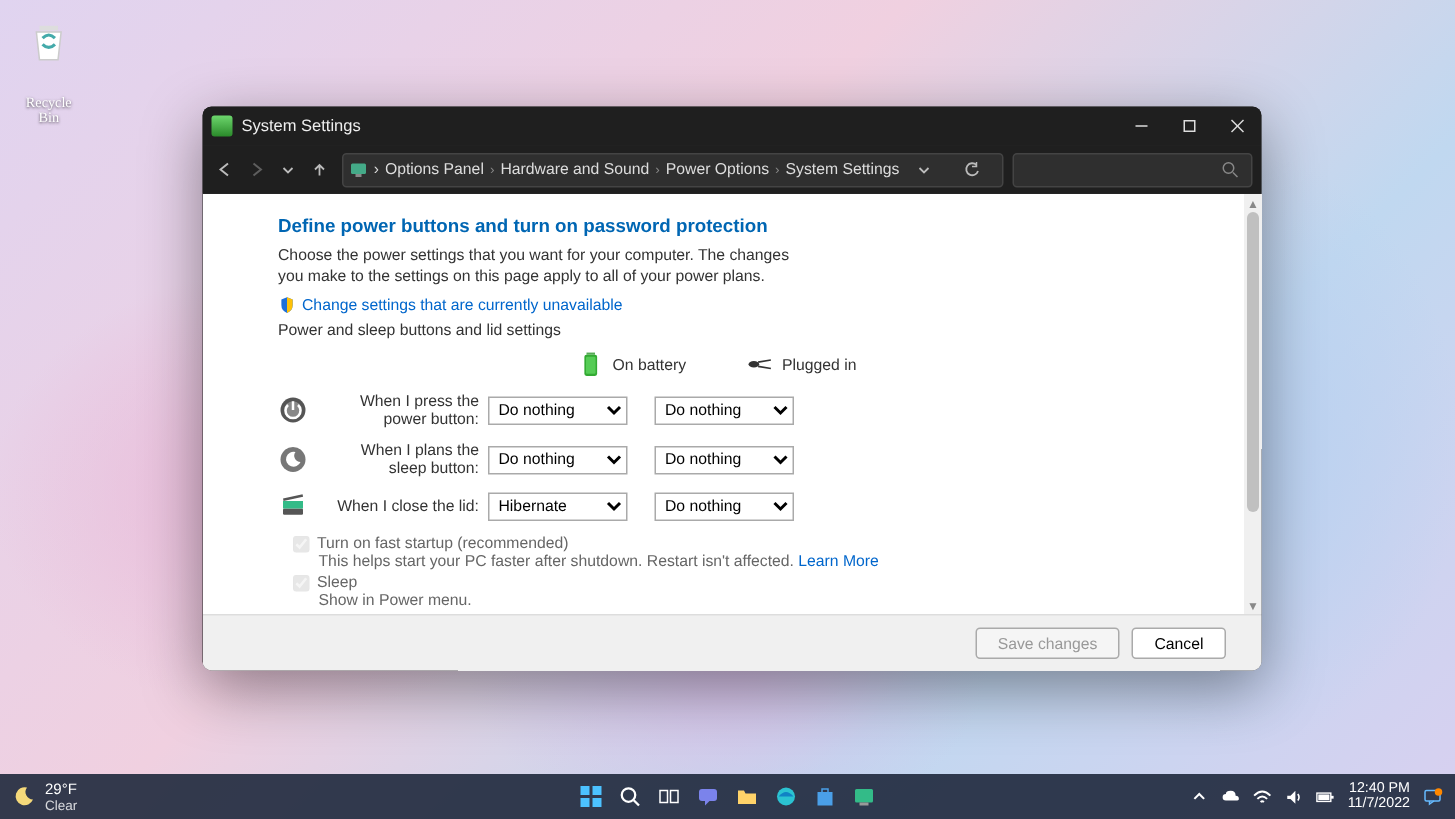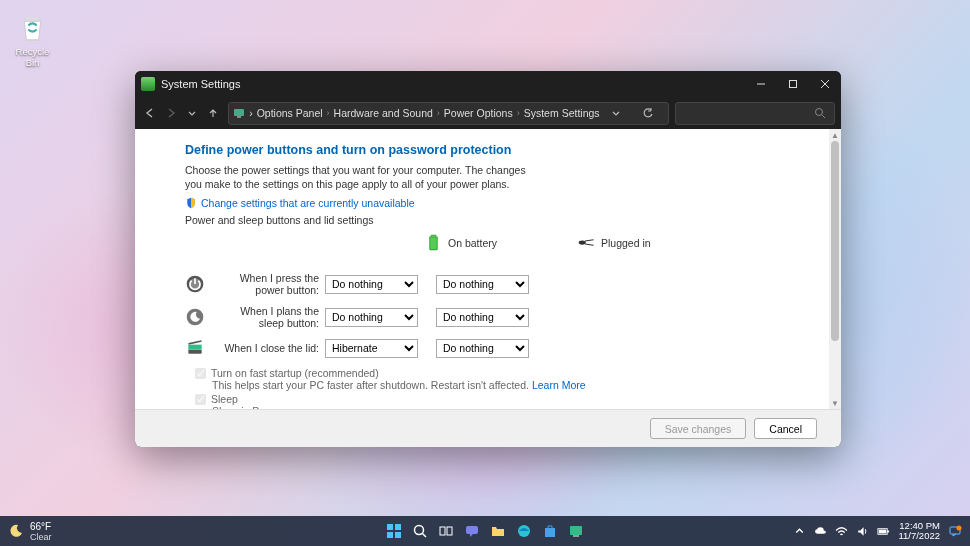--- a/index.html
+++ b/index.html
@@ -1,20 +1,20 @@
 <!DOCTYPE html>
 <html><head>
 <meta charset="utf-8">
 <style>
 * { margin: 0; padding: 0; box-sizing: border-box; font-family: "Segoe UI", Arial, sans-serif; }
 body { width: 970px; height: 546px; overflow: hidden; position: relative; background: linear-gradient(135deg, #d4c5f0 0%, #f0c8d8 30%, #c8e0f5 60%, #d0d8f0 100%); }
 .wallpaper { position: absolute; inset: 0; background: radial-gradient(ellipse 400px 300px at 20% 60%, #e8b8d8 0%, transparent 50%), radial-gradient(ellipse 300px 400px at 85% 55%, #b8d0f0 0%, transparent 50%), radial-gradient(ellipse 350px 250px at 50% 80%, #d8c0e8 0%, transparent 50%), linear-gradient(135deg, #e0d4f0 0%, #f0d0e0 40%, #c0d8f0 70%, #d8d0f0 100%); }
 .desktop-icon { position: absolute; top: 8px; left: 10px; width: 45px; text-align: center; }
 .desktop-icon .icon-box { width: 38px; height: 38px; margin: 0 auto; display: flex; align-items: center; justify-content: center; }
-.desktop-icon .label { font-size: 9.5px; color: #fff; text-shadow: 0 1px 2px rgba(0,0,0,.7); margin-top: 0; }
+.desktop-icon .label { font-size: 9.5px; color: #fff; text-shadow: 0 1px 2px rgba(0,0,0,.7); margin-top: 18px; font-family: Liberation Serif, serif; }
 .recycle-svg { width: 33px; height: 33px; }
 
 .window { position: absolute; left: 135px; top: 71px; width: 706px; height: 376px; background: #2b2b2b; border-radius: 6px; box-shadow: 0 12px 40px rgba(0,0,0,.4); overflow: hidden; display: flex; flex-direction: column; }
 .titlebar { height: 26px; background: #1f1f1f; display: flex; align-items: center; color: #eee; font-size: 11px; }
 .titlebar .app-icon { width: 14px; height: 14px; margin: 0 6px; display: inline-block; background: linear-gradient(#6dd66d, #2a8a2a); border-radius: 2px; }
 .titlebar .title { flex: 1; }
 .win-controls { display: flex; }
 .win-controls .wc { width: 32px; height: 26px; display: flex; align-items: center; justify-content: center; color: #ddd; cursor: pointer; }
 
 .navbar { height: 32px; background: #1f1f1f; display: flex; align-items: center; padding: 0 6px; gap: 2px; }
@@ -27,21 +27,21 @@
 .searchbar { width: 200px; height: 23px; background: #2f2f2f; border: 1px solid #444; border-radius: 3px; display: flex; align-items: center; justify-content: flex-end; padding: 0 8px; color: #888; }
 
 .content { flex: 1; background: #fff; overflow-y: auto; position: relative; }
 .content-inner { padding: 14px 0 14px 50px; max-width: 650px; }
 .page-title { color: #0066b3; font-size: 12.5px; font-weight: 600; margin-bottom: 6px; }
 .page-desc { font-size: 10.5px; color: #333; margin-bottom: 6px; line-height: 1.35; max-width: 355px; }
 .shield-link { font-size: 10.5px; color: #0066cc; display: flex; align-items: center; gap: 4px; margin-bottom: 5px; cursor: pointer; }
 .shield-ico { width: 12px; height: 12px; display: inline-block; }
 
 .section-label { font-size: 10.5px; color: #333; margin-bottom: 8px; }
-.cols-header { display: flex; margin-bottom: 21px; margin-top: 4px; gap: 40px; }
+.cols-header { display: flex; margin-bottom: 10px; margin-top: 4px; }
 .cols-header .spacer { width: 200px; }
 .cols-header .col { width: 95px; font-size: 10.5px; color: #333; display: flex; align-items: center; gap: 6px; }
 .cols-header .col + .col { margin-left: 18px; text-align: right; }
 .battery-ico, .plug-ico { width: 17px; height: 17px; }
 
 .setting-row { display: flex; align-items: center; margin-bottom: 9px; }
 .setting-row .ico-cell { width: 30px; display: flex; justify-content: flex-start; }
 .setting-row .ico-cell .rico { width: 20px; height: 20px; }
 .setting-row .row-label { width: 110px; font-size: 10.5px; color: #333; text-align: right; padding-right: 6px; }
 .setting-row select { width: 93px; height: 19px; font-size: 10.5px; border: 1px solid #aaa; background: #fff; padding: 0 2px; outline: none; }
@@ -280,21 +280,21 @@
     </div>
   </div>
 </div>
 
 <div class="taskbar">
   <div class="weather">
     <svg class="moon" viewBox="0 0 16 16">
         <path d="M10 2 A6 6 0 1 0 14 10 A5 5 0 0 1 10 2" fill="#f5d97a"></path>
       </svg>
     <div>
-      <div>66°F</div>
+      <div>29°F</div>
       <div style="font-size:9px;opacity:.8">Clear</div>
     </div>
   </div>
   <div class="center-icons">
     <div class="tbi">
         <svg width="16" height="16" viewBox="0 0 16 16">
           <rect x="1" y="1" width="6" height="6" fill="#4cc2ff"></rect>
           <rect x="9" y="1" width="6" height="6" fill="#4cc2ff"></rect>
           <rect x="1" y="9" width="6" height="6" fill="#4cc2ff"></rect>
           <rect x="9" y="9" width="6" height="6" fill="#4cc2ff"></rect>

